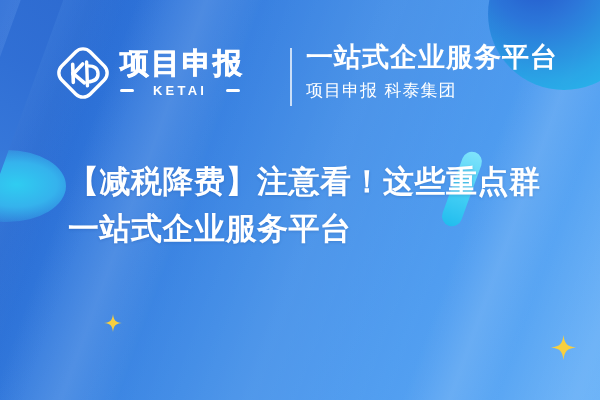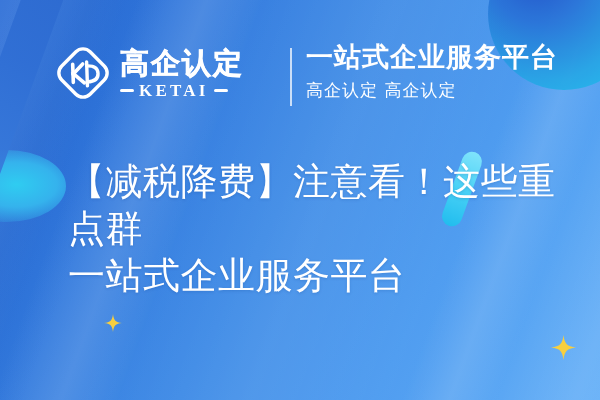--- a/index.html
+++ b/index.html
@@ -73,44 +73,44 @@
   #logo-text{margin-left:8px;}
   #logo-cn{
     font-family:"DejaVu Sans","Liberation Sans",sans-serif;
     font-size:29px;font-weight:700;color:#fff;letter-spacing:2px;
     line-height:32px;white-space:nowrap;
     -webkit-text-stroke:.6px #fff;
   }
   #logo-en-row{display:flex;align-items:center;margin-top:3px;}
   #logo-en-row .rule{height:3px;background:#fff;border-radius:2px;flex:0 0 14px;}
   #logo-en{
-    font-family:Liberation Serif, serif;
-    font-size:17px;font-weight:700;color:#fff;letter-spacing:3.2px;
-    margin:0 5px;line-height:18px;white-space:nowrap;
+    font-family:Liberation Sans, sans-serif;
+    font-size:13px;font-weight:700;color:#fff;letter-spacing:3.2px;
+    margin:0 19px;line-height:18px;white-space:nowrap;
   }
 
   #divider{position:absolute;left:290px;top:8px;width:1.5px;height:58px;background:rgba(255,255,255,.72);}
 
   #tagline{position:absolute;left:306px;top:0px;}
   #tagline-main{
     font-family:"DejaVu Sans","Liberation Sans",sans-serif;
     font-size:27px;font-weight:700;color:#ffffff;letter-spacing:1px;
     line-height:34px;white-space:nowrap;
   }
   #tagline-sub{
     font-family:"DejaVu Serif","Liberation Serif",serif;
     font-size:17px;font-weight:400;color:#ffffff;letter-spacing:1px;
     line-height:24px;margin-top:4px;white-space:nowrap;
   }
 
   
   #title{
     position:absolute;left:68px;top:158px;width:512px;
     font-family:"DejaVu Sans","Liberation Sans",sans-serif;
-    font-size:37px;font-weight:400;color:#ffffff;
+    font-size:31px;font-weight:700;color:#ffffff;
     line-height:47px;letter-spacing:.5px;
     text-shadow:0 1px 3px rgba(12,60,140,.22);
   }
   #title span{display:block;}
 </style>
 </head>
 <body>
 
 <div id="banner">
 
@@ -148,34 +148,34 @@
           <g transform="rotate(-2 29 29)">
             <path d="M19 20 L19 38" stroke="#ffffff" stroke-width="3.6" stroke-linecap="round" fill="none"></path>
             <path d="M19 30 L29 20" stroke="#ffffff" stroke-width="3.6" stroke-linecap="round" fill="none"></path>
             <path d="M19 29 L30 39" stroke="#ffffff" stroke-width="3.6" stroke-linecap="round" fill="none"></path>
             <path d="M33 18 L33 42" stroke="#ffffff" stroke-width="3.4" stroke-linecap="round" fill="none"></path>
             <path d="M33 22 C42 22 44 26 44 30 C44 34 42 38 33 38" stroke="#ffffff" stroke-width="3.4" fill="none" stroke-linecap="round"></path>
           </g>
         </svg>
       </div>
       <div id="logo-text">
-        <div id="logo-cn">高企认定</div>
+        <div id="logo-cn">项目申报</div>
         <div id="logo-en-row">
           <span class="rule"></span>
           <span id="logo-en">KETAI</span>
           <span class="rule"></span>
         </div>
       </div>
     </div>
 
     <div id="divider"></div>
 
     <div id="tagline">
       <div id="tagline-main">一站式企业服务平台</div>
-      <div id="tagline-sub">高企认定 高企认定</div>
+      <div id="tagline-sub">项目申报 科泰集团</div>
     </div>
   </div>
 
   <div id="title">
     <span>【减税降费】注意看！这些重点群</span>
     <span>一站式企业服务平台</span>
   </div>
 
 </div>
 

